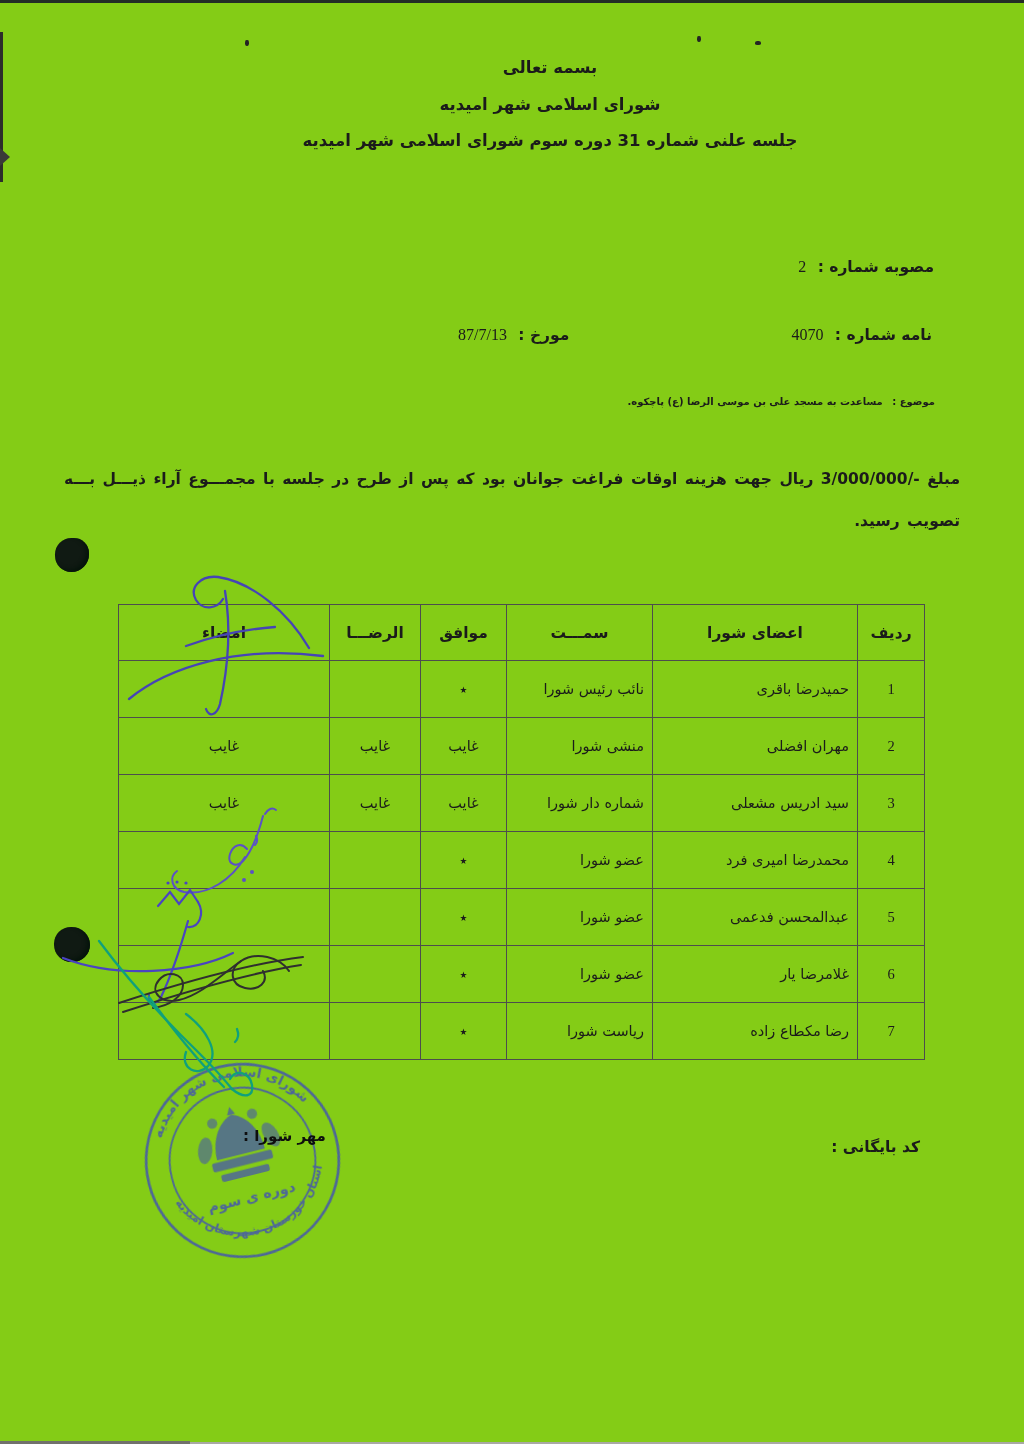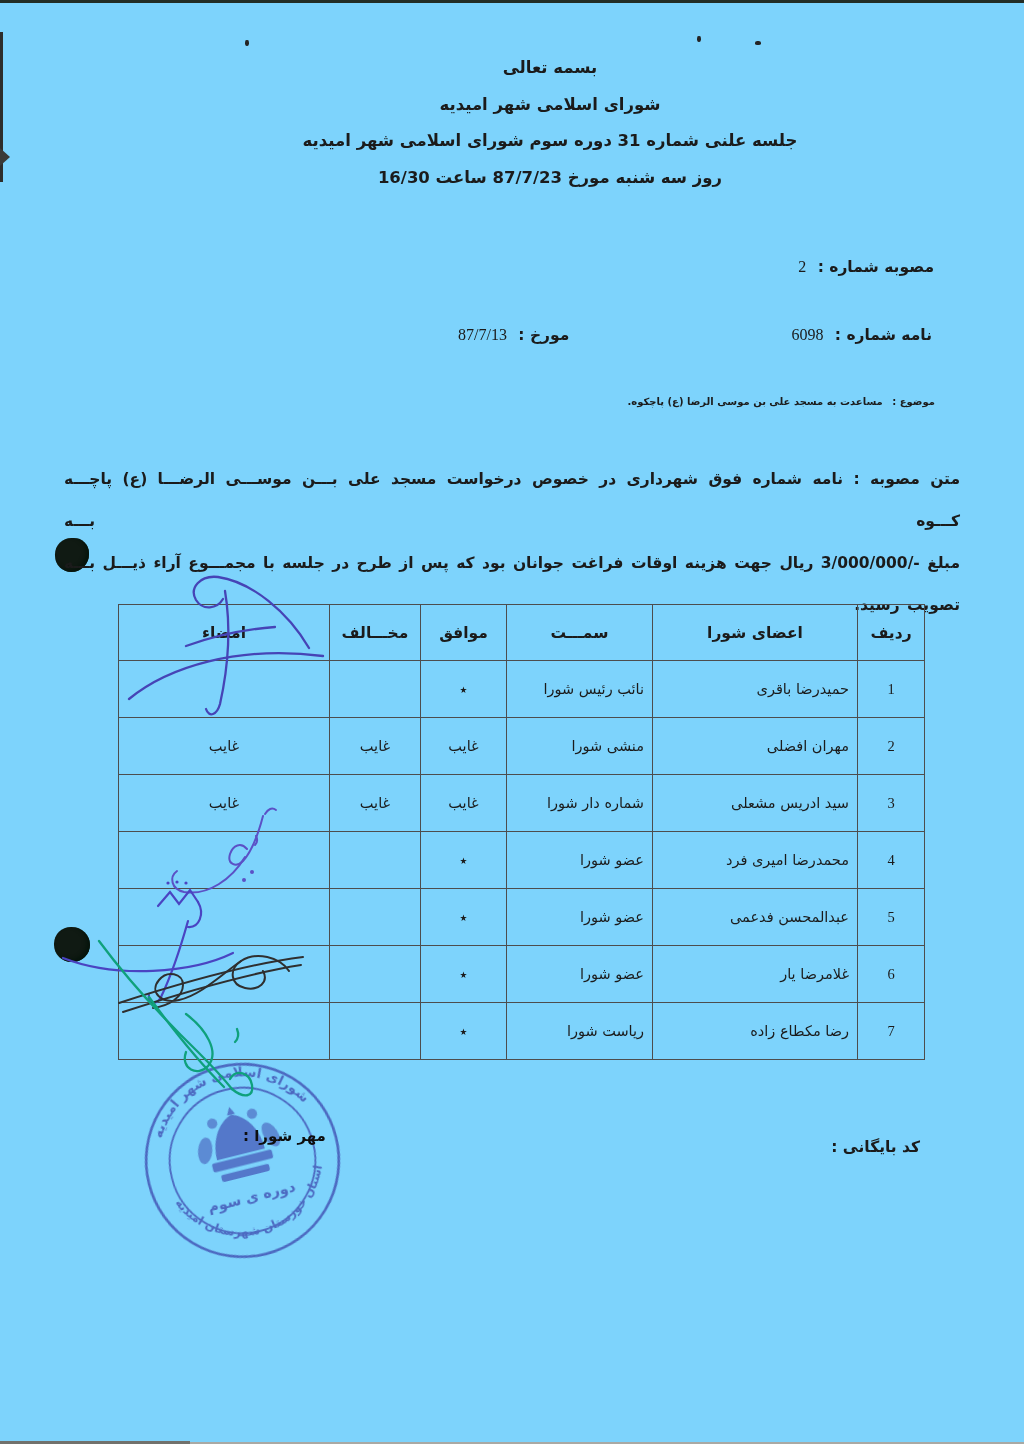--- a/index.html
+++ b/index.html
@@ -1,18 +1,18 @@
 <!DOCTYPE html>
 <html lang="fa"><head>
 <meta charset="utf-8">
 <style>
   html,body{margin:0;padding:0;background:#e8e8e6;}
   #page{
     position:relative;width:1024px;height:1444px;margin:0 auto;
-    background:#7dd3fc;overflow:hidden;
+    background:#84cc16;overflow:hidden;
     font-family:"DejaVu Sans",sans-serif;color:#1b1b1b;
   }
   
   .edge-top{position:absolute;left:0;top:0;width:1024px;height:3px;background:#232d26;}
   .edge-left{position:absolute;left:0;top:32px;width:3px;height:150px;background:#2d2d2b;}
   .edge-arrow{position:absolute;left:0;top:148px;width:0;height:0;
     border-top:9px solid transparent;border-bottom:9px solid transparent;border-left:10px solid #3a3a38;}
   .edge-bottom{position:absolute;left:0;bottom:0;width:1024px;height:2px;background:#a9a9a4;}
   .edge-bottom-dark{position:absolute;left:0;bottom:0;width:190px;height:3px;background:#71716c;}
   .speck{position:absolute;background:#242424;border-radius:40%;}
@@ -68,66 +68,64 @@
   <span class="speck s1"></span>
   <span class="speck s2"></span>
   <span class="speck s3"></span>
   <div class="punch h1"></div>
   <div class="punch h2"></div>
 
   <header class="doc-header">
     <div>بسمه تعالی</div>
     <div>شورای اسلامی شهر امیدیه</div>
     <div>جلسه علنی شماره 31 دوره سوم شورای اسلامی شهر امیدیه</div>
-    <div>روز سه شنبه مورخ 87/7/23 ساعت 16/30</div>
   </header>
 
   <div class="meta-line" style="right:90px;top:258px;">
     <span>مصوبه شماره :</span>
     <span class="num">2</span>
   </div>
 
   <div class="meta-line" style="right:92px;top:326px;">
     <span>نامه شماره :</span>
-    <span class="num">6098</span>
+    <span class="num">4070</span>
   </div>
 
   <div class="meta-line" style="left:452px;top:326px;">
     <span>مورخ :</span>
     <span class="num">87/7/13</span>
   </div>
 
   <div class="subject-line">
     <span class="lbl">موضوع :</span>
     <span>مساعدت به مسجد علی بن موسی الرضا (ع) پاچکوه.</span>
   </div>
 
   <div class="body-text">
-    <div class="bline">متن مصوبه : نامه شماره فوق شهرداری در خصوص درخواست مسجد علی بـــن موســـی الرضـــا (ع) پاچـــه کـــوه بـــه</div>
     <div class="bline">مبلغ -/3/000/000 ریال جهت هزینه اوقات فراغت جوانان بود که پس از طرح در جلسه با مجمـــوع آراء ذیـــل بـــه</div>
     <div class="bline last">تصویب رسید.</div>
   </div>
 
   <div class="vote-table-wrap">
     <table class="vote">
       <colgroup>
         <col style="width:67px">
           <col style="width:205px">
           <col style="width:146px">
         <col style="width:86px">
           <col style="width:91px">
           <col style="width:211px">
       </colgroup>
       <thead>
         <tr>
           <th>ردیف</th>
           <th>اعضای شورا</th>
           <th>سمـــت</th>
           <th>موافق</th>
-          <th>مخـــالف</th>
+          <th>الرضـــا</th>
           <th>امضاء</th>
         </tr>
       </thead>
       <tbody>
         <tr>
           <td class="c-num">1</td>
           <td class="c-name">حمیدرضا باقری</td>
           <td class="c-role">نائب رئیس شورا</td>
           <td class="c-vote star">٭</td>
           <td class="c-vote"></td>

